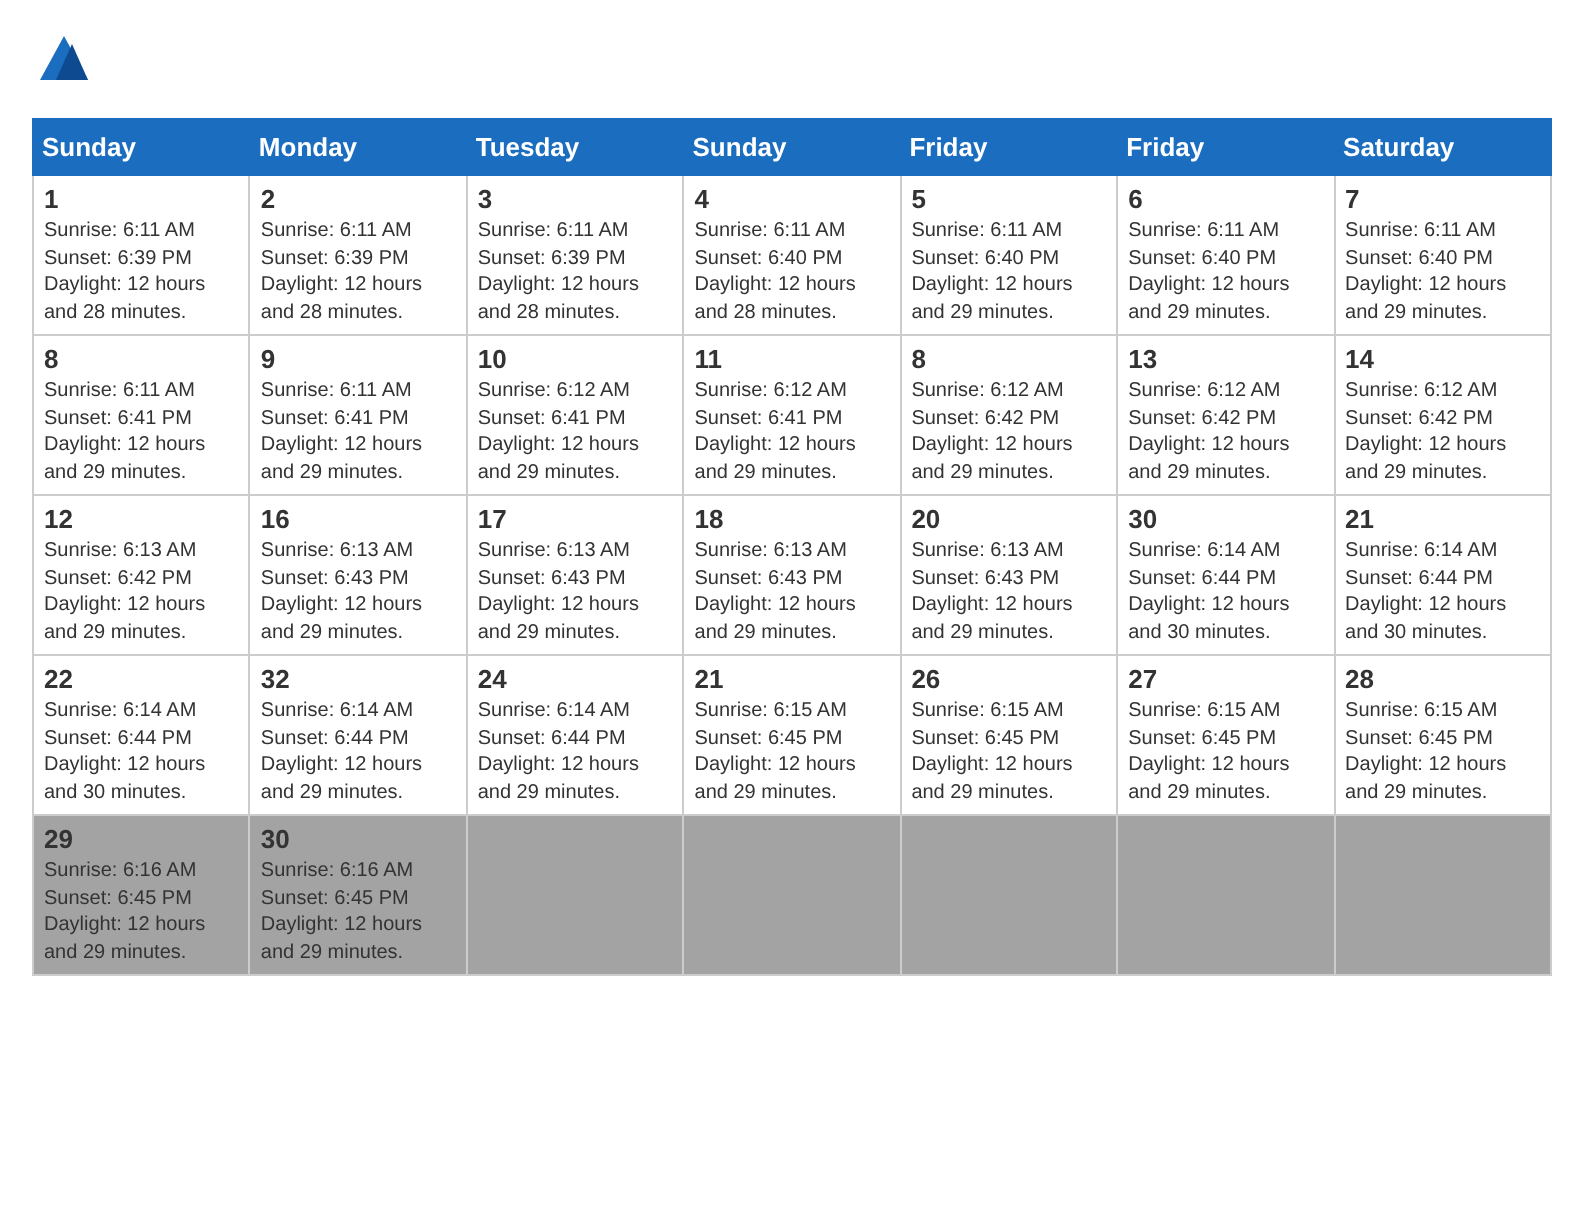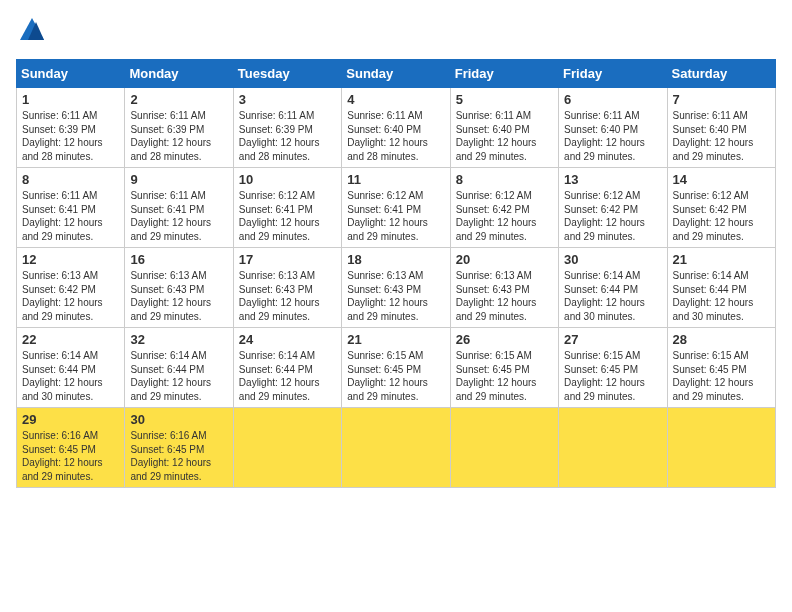--- a/index.html
+++ b/index.html
@@ -65,21 +65,21 @@
     .calendar-table td {
       vertical-align: top;
       border: 1px solid #ccc;
       padding: 4px 5px;
       font-size: 9.5px;
       color: #333;
       height: 80px;
       background: #fff;
     }
     .calendar-table tr:last-child td {
-      background: #fde047;
+      background: #a3a3a3;
     }
     .day-number {
       font-size: 13px;
       font-weight: bold;
       color: #333;
       display: block;
       margin-bottom: 2px;
     }
     .day-info {
       font-size: 10px;

